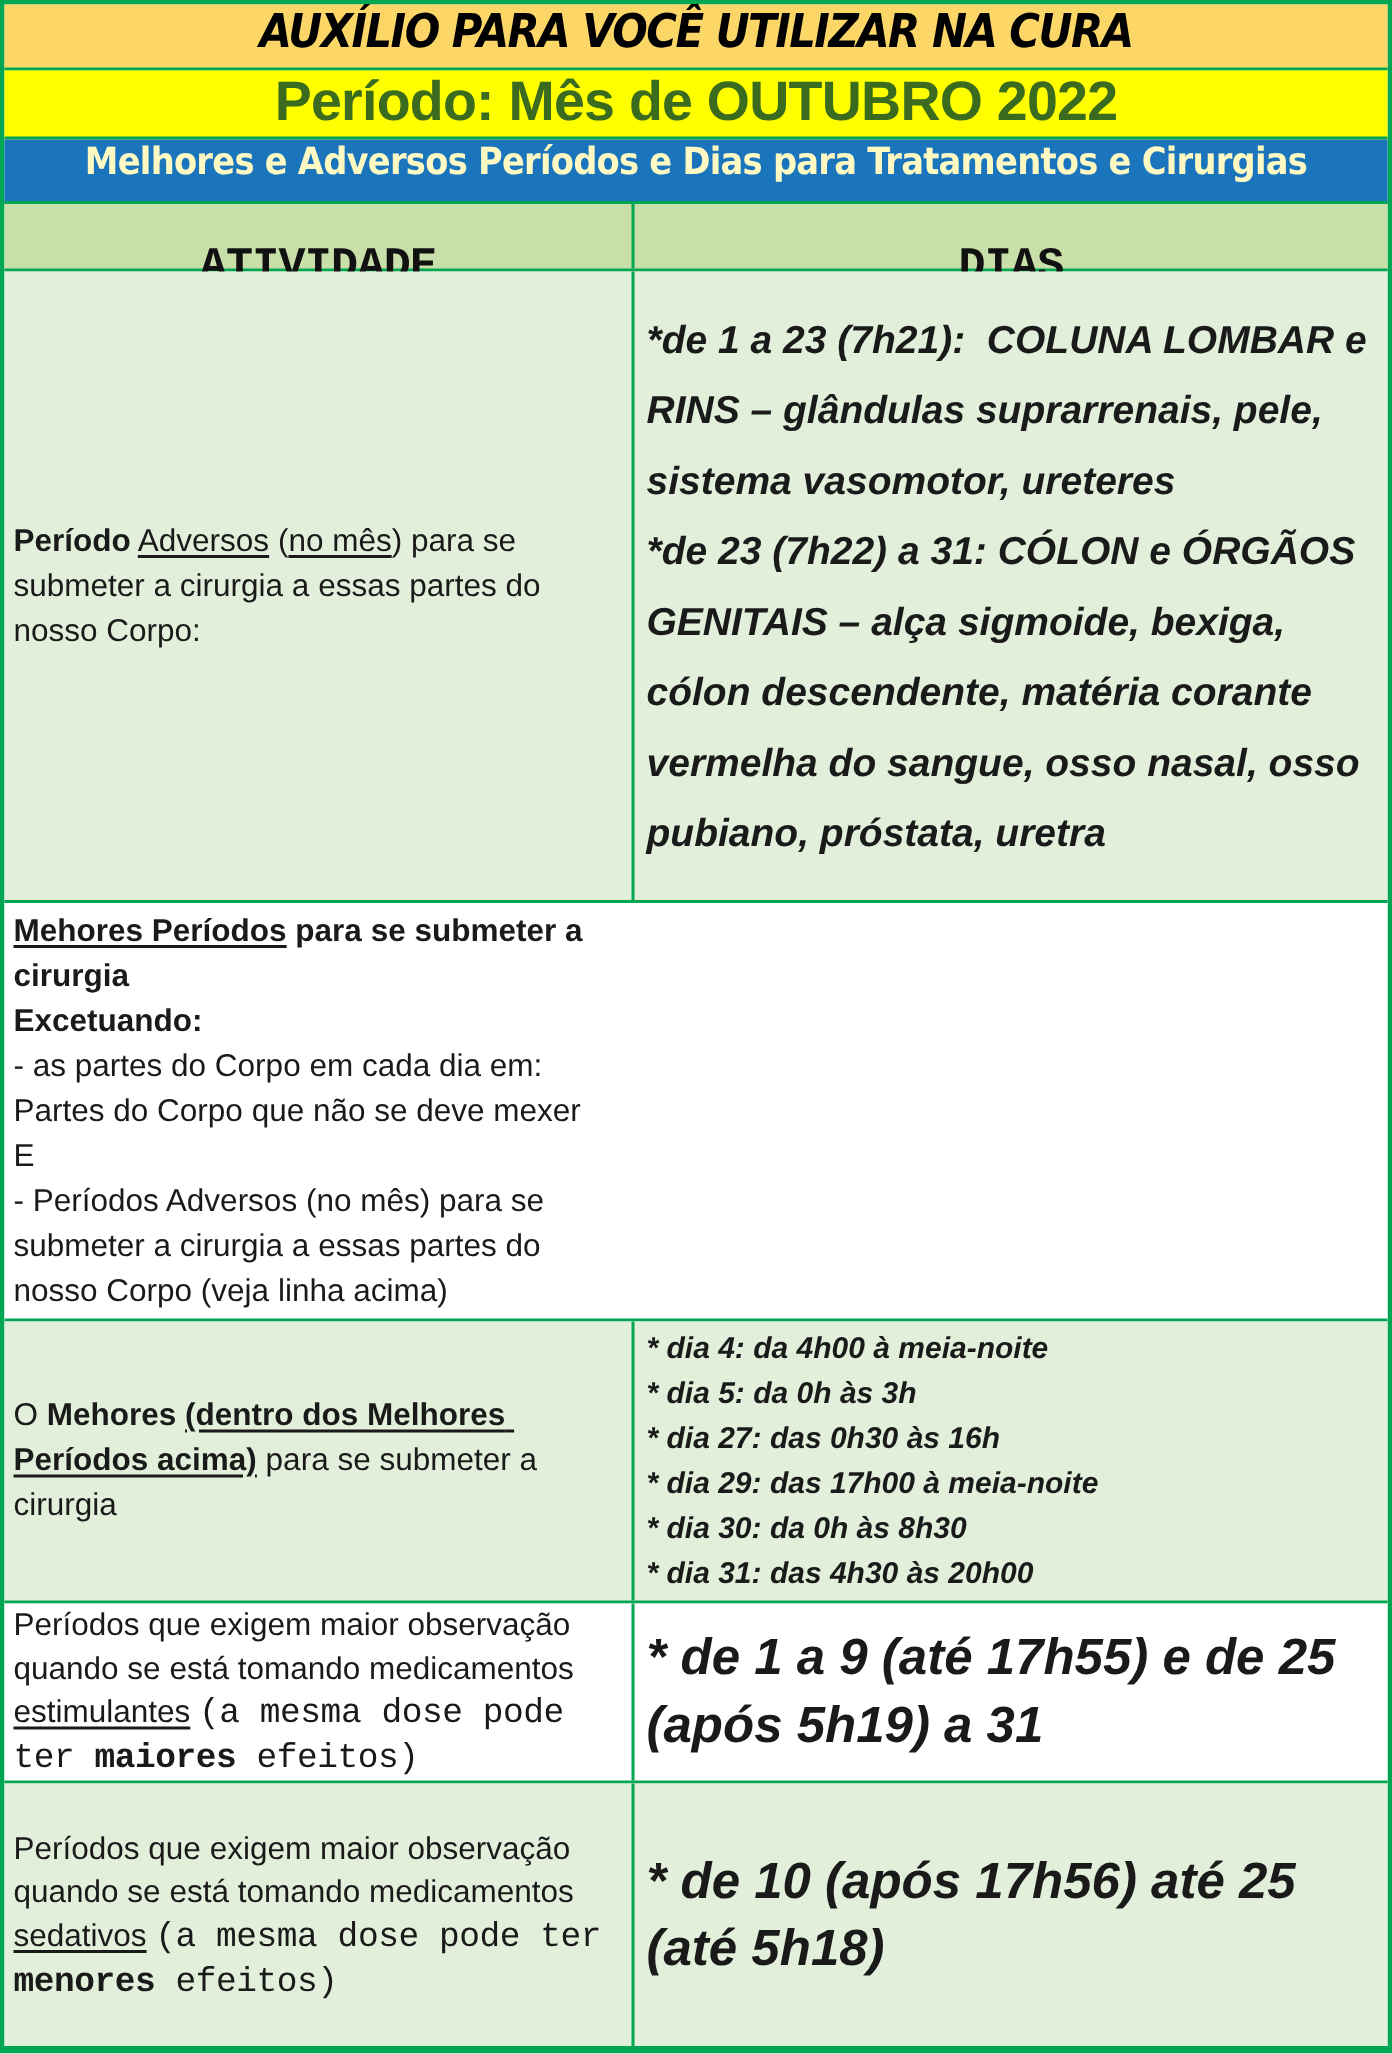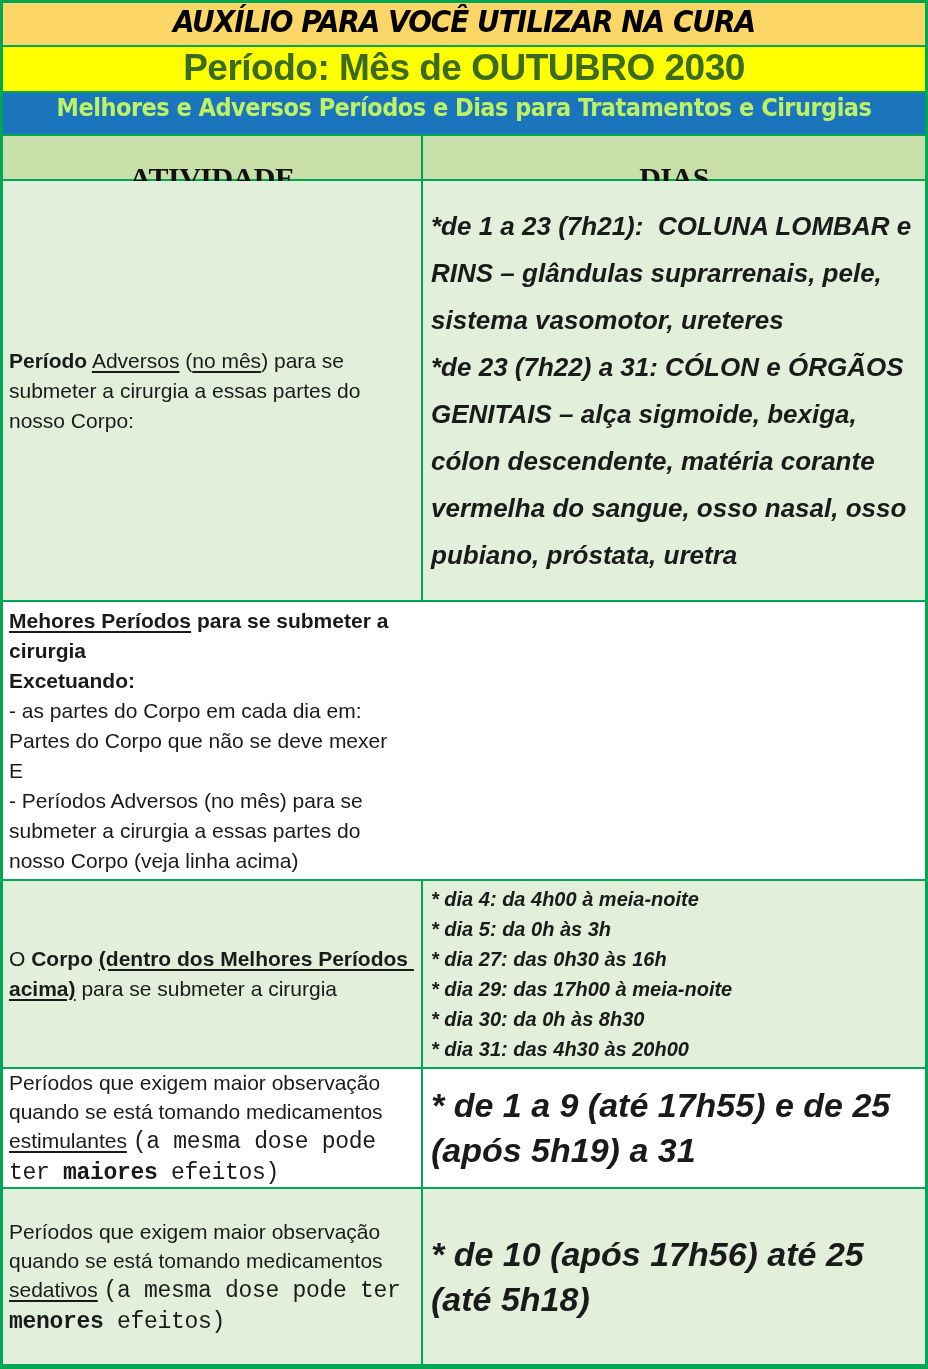--- a/index.html
+++ b/index.html
@@ -28,31 +28,31 @@
     font-family:"DejaVu Sans","Liberation Sans",sans-serif;
     font-stretch:condensed;
     font-weight:bold;font-style:italic;font-size:31px;letter-spacing:-1px;color:#000;
   }
   .banner2{height:46px;background:var(--banner-yellow)}
   .banner2 .txt{font-weight:bold;font-size:37px;color:var(--period-text-green);letter-spacing:-0.5px}
   .banner3{height:43px;background:var(--banner-blue)}
   .banner3 .txt{
     font-family:"DejaVu Sans","Liberation Sans",sans-serif;
     font-stretch:condensed;
-    font-weight:bold;font-size:25px;letter-spacing:-0.5px;color:#bef264;
+    font-weight:bold;font-size:25px;letter-spacing:-0.5px;color:#fef9c3;
   }
   .trow{display:flex;border-bottom:2px solid var(--border-green);flex:0 0 auto}
   .trow:last-child{border-bottom:none;flex:1 1 auto}
   .cell{display:flex;flex-direction:column;justify-content:center}
   .c-act{width:418px;padding:2px 6px}
   .c-days{flex:1;border-left:2px solid var(--border-green);padding:2px 8px}
   .hdr{height:45px;background:var(--header-green)}
   .hdr .cell{align-items:center;justify-content:center;padding:0}
   .hdr-label{
-    font-family:Liberation Serif, serif;
+    font-family:Liberation Mono, monospace;
     font-stretch:condensed;
     font-weight:bold;font-size:30px;letter-spacing:-0.5px;color:#111;margin-top:40px;
   }
   .bg-white{background:#fff}
   .bg-green{background:var(--row-light-green)}
   .r1{height:62px}
   .r2{height:421px}
   .r3{height:279px}
   .r4{height:188px}
   .r5{height:120px}
@@ -82,21 +82,21 @@
 </head>
 <body>
 
 <div class="doc">
 
   <div class="banner banner1">
     <span class="txt">AUXÍLIO PARA VOCÊ UTILIZAR NA CURA</span>
   </div>
 
   <div class="banner banner2">
-    <span class="txt">Período: Mês de OUTUBRO 2030</span>
+    <span class="txt">Período: Mês de OUTUBRO 2022</span>
   </div>
 
   <div class="banner banner3">
     <span class="txt">Melhores e Adversos Períodos e Dias para Tratamentos e Cirurgias</span>
   </div>
 
   <div class="trow hdr">
     <div class="cell c-act">
       <span class="hdr-label">ATIVIDADE</span>
     </div>
@@ -122,21 +122,21 @@
 </span><span class="b">Excetuando:</span><span>
 - as partes do Corpo em cada dia em:
 Partes do Corpo que não se deve mexer
 E
 - Períodos Adversos (no mês) para se submeter a cirurgia a essas partes do nosso Corpo (veja linha acima)</span></div>
     </div>
   </div>
 
   <div class="trow r4 bg-green">
     <div class="cell c-act">
-      <div class="rich act-txt"><span>O </span><span class="b">Corpo </span><span class="b u">(dentro dos Melhores Períodos acima)</span><span> para se submeter a cirurgia</span></div>
+      <div class="rich act-txt"><span>O </span><span class="b">Mehores </span><span class="b u">(dentro dos Melhores Períodos acima)</span><span> para se submeter a cirurgia</span></div>
     </div>
     <div class="cell c-days">
       <div class="rich days-txt"><span class="b i">* dia 4: da 4h00 à meia-noite
 * dia 5: da 0h às 3h
 * dia 27: das 0h30 às 16h
 * dia 29: das 17h00 à meia-noite
 * dia 30: da 0h às 8h30
 * dia 31: das 4h30 às 20h00</span></div>
     </div>
   </div>

